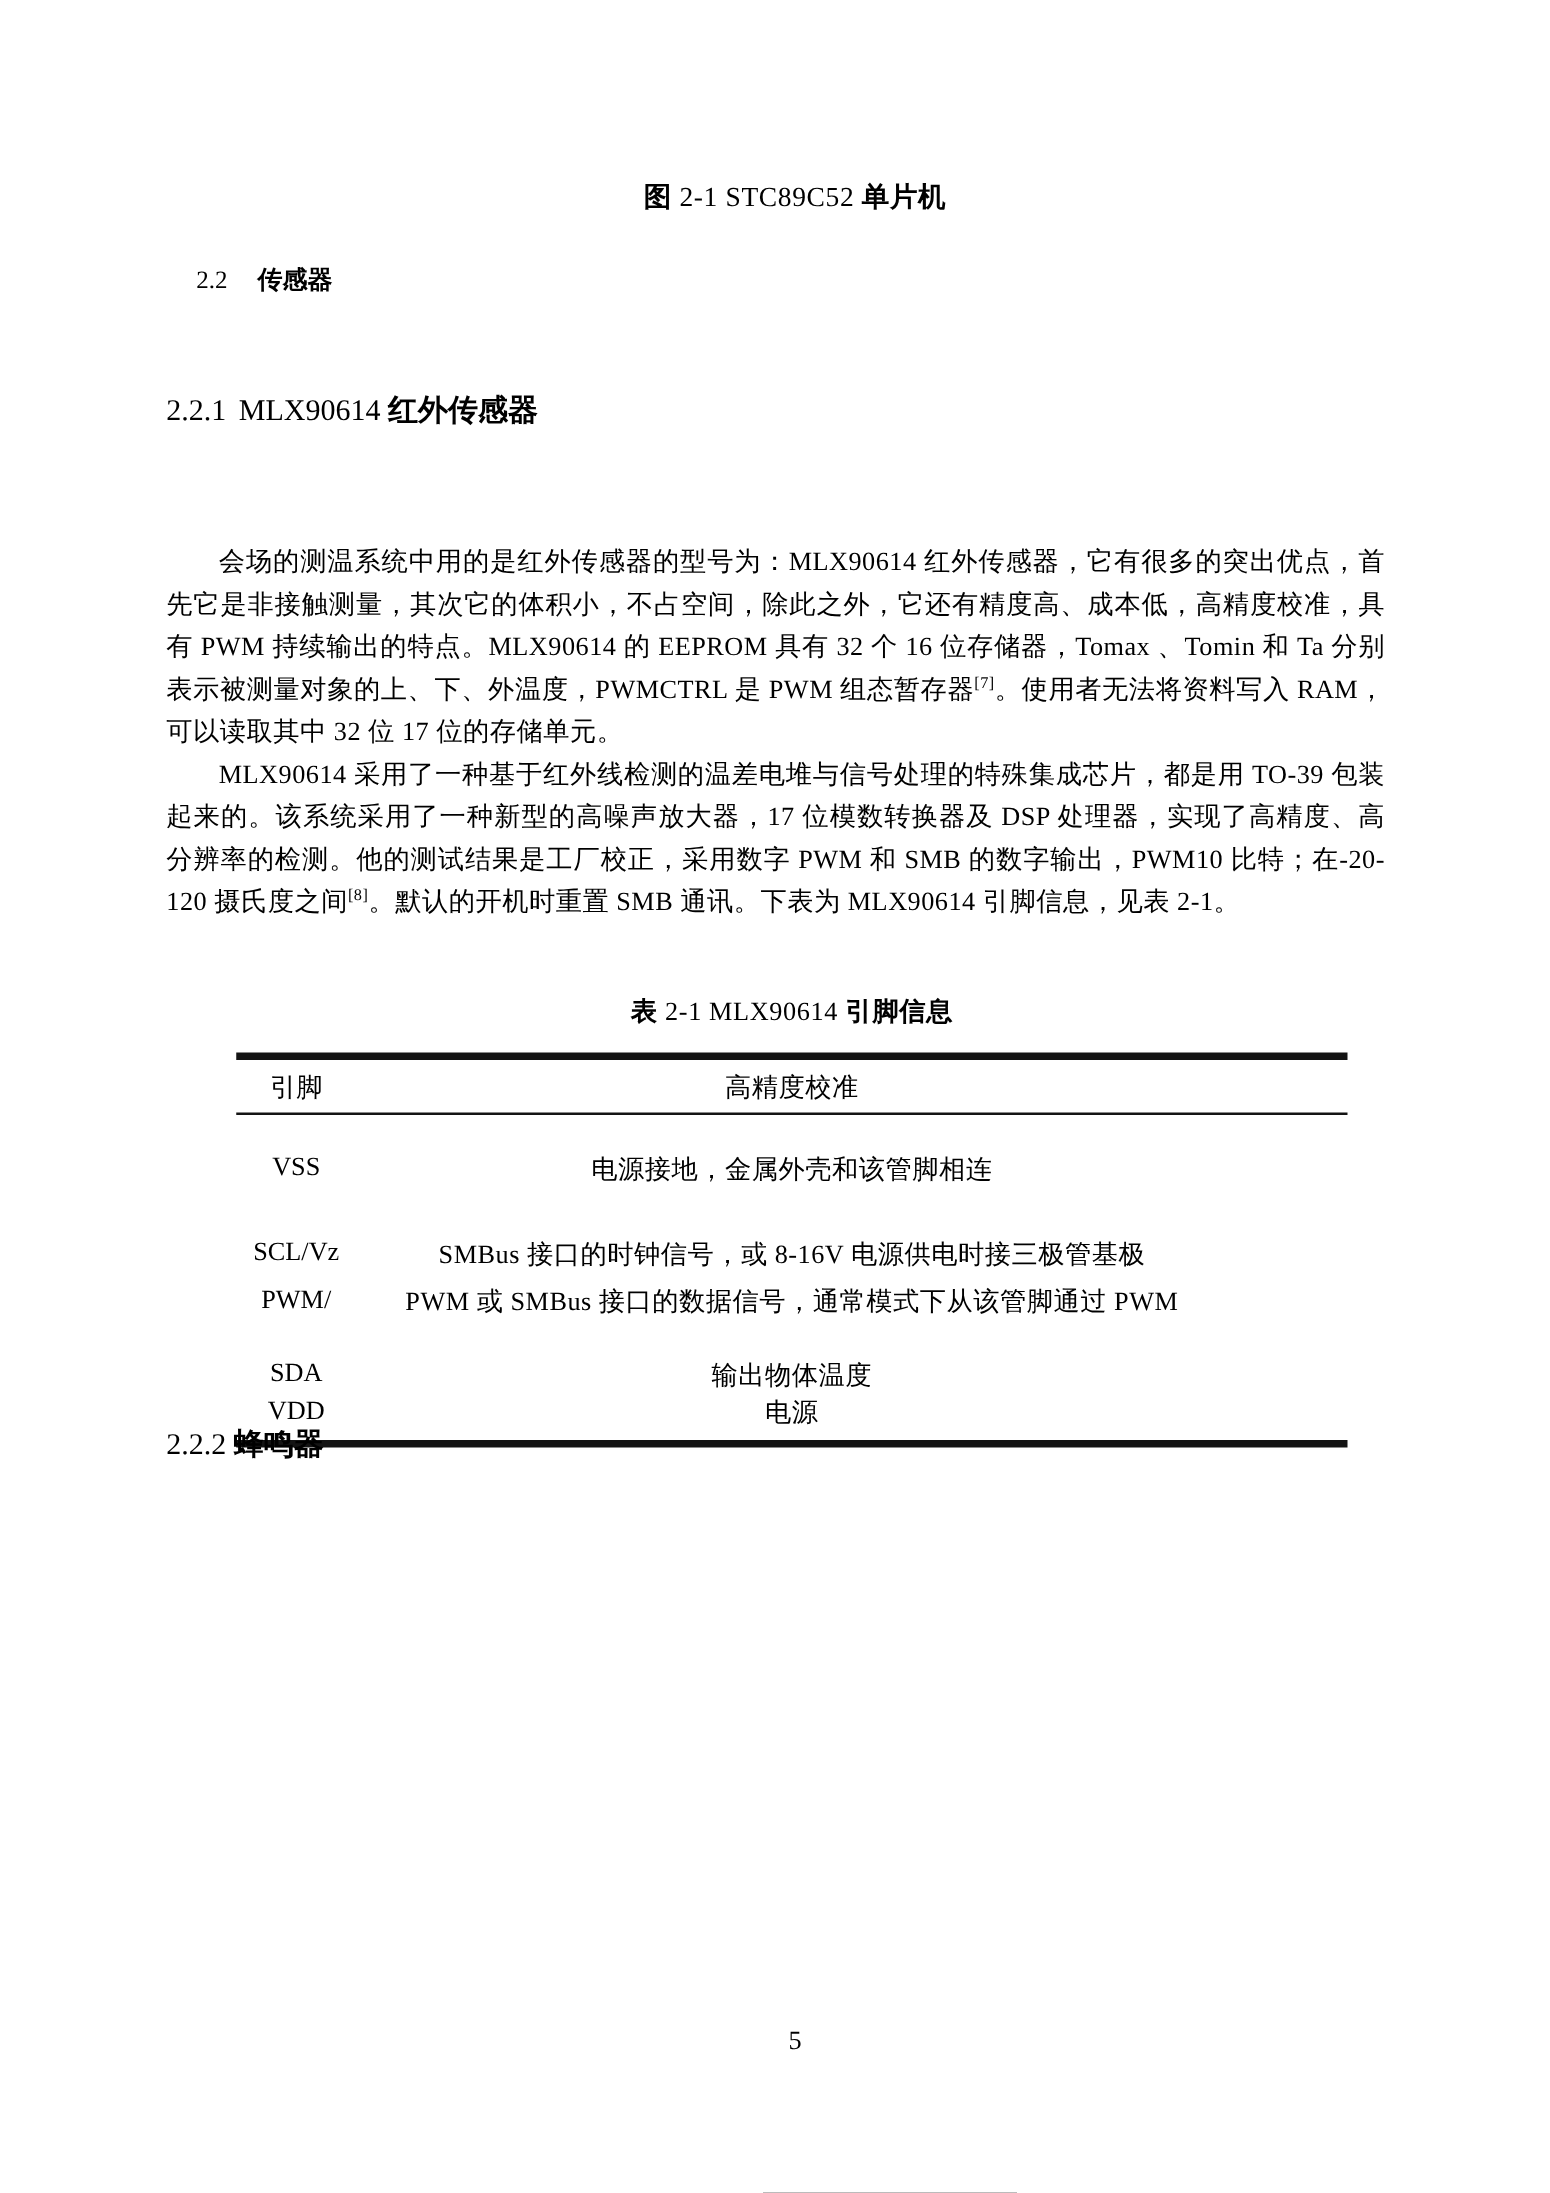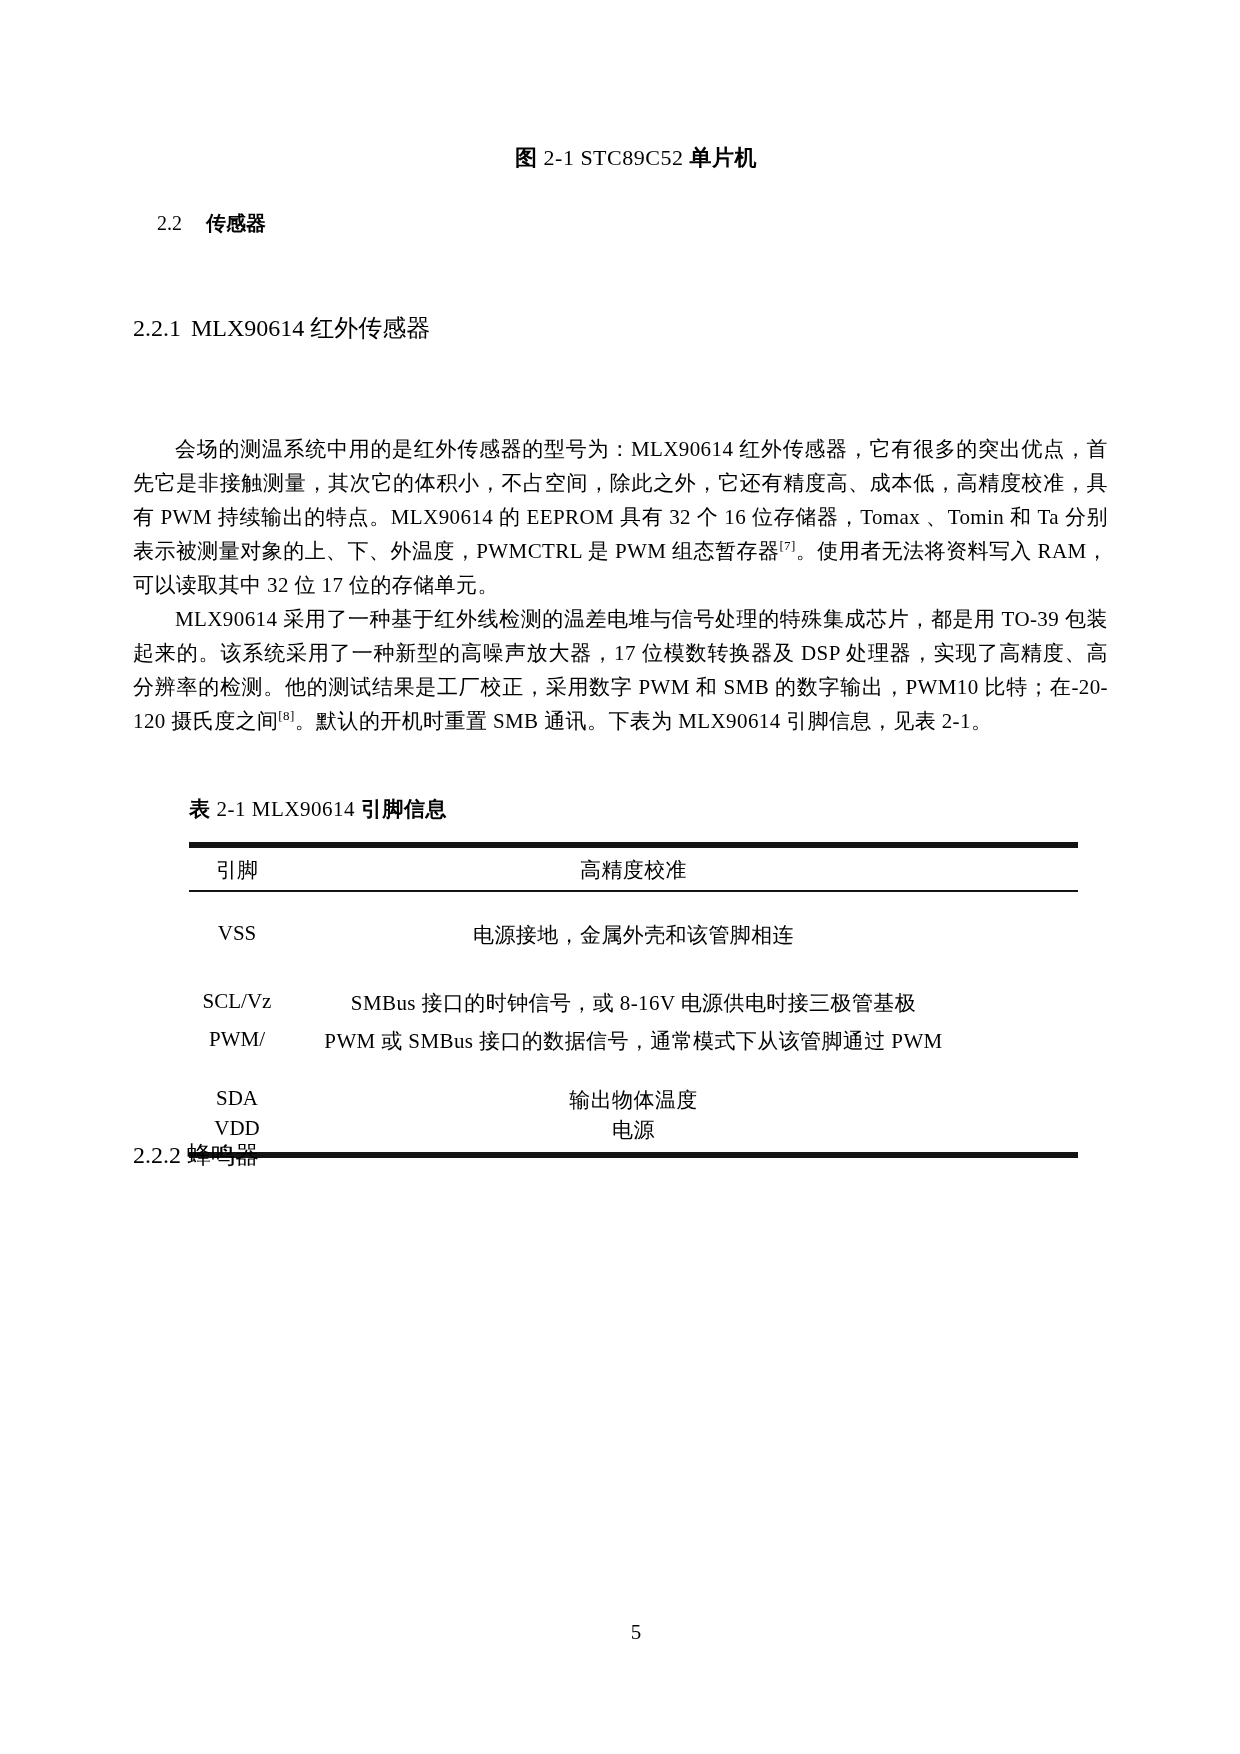--- a/index.html
+++ b/index.html
@@ -31,39 +31,39 @@
   }
   .h2 .h-num{font-family:"Liberation Serif","DejaVu Serif",serif;}
   .h2 .h-title{font-family:"Liberation Sans","DejaVu Sans",sans-serif;font-weight:700;margin-left:24px;}
 
   .h3{
     position:absolute;left:133px;
     font-size:24px;
   }
   .h3 .h-num{font-family:"Liberation Serif","DejaVu Serif",serif;}
   .h3 .h-code{font-family:"Liberation Serif","DejaVu Serif",serif;margin-left:10px;}
-  .h3 .h-title{font-family:"Liberation Sans","DejaVu Sans",sans-serif;font-weight:400;margin-left:6px;}
+  .h3 .h-title{font-family:"Liberation Sans","DejaVu Sans",sans-serif;font-weight:700;margin-left:6px;}
   .h3a{top:312px;}
   .h3b{top:1139px;}
 
   
   .body-block{
     position:absolute;left:133px;width:975px;
     font-size:21px;line-height:34px;
     text-align:justify;letter-spacing:0.4px;
   }
   .body1{top:432px;}
   .body2{top:1262px;}
   .body-p{margin:0;text-indent:2em;}
   .body-p sup{font-size:13px;line-height:0;}
 
   
   .tbl-caption{
     position:absolute;top:795px;left:189px;width:889px;
-    font-size:21px;letter-spacing:0.5px;
+    text-align:center;font-size:21px;letter-spacing:0.5px;
   }
   .tbl-caption .cap-code{padding:0 6px;}
   .pin-table{
     position:absolute;top:842px;left:189px;width:889px;height:316px;
     box-sizing:border-box;
     border-top:6px solid #141414;
     border-bottom:6px solid #141414;
     font-size:21px;
   }
   .tbl-line{position:absolute;left:0;width:100%;height:28px;}

